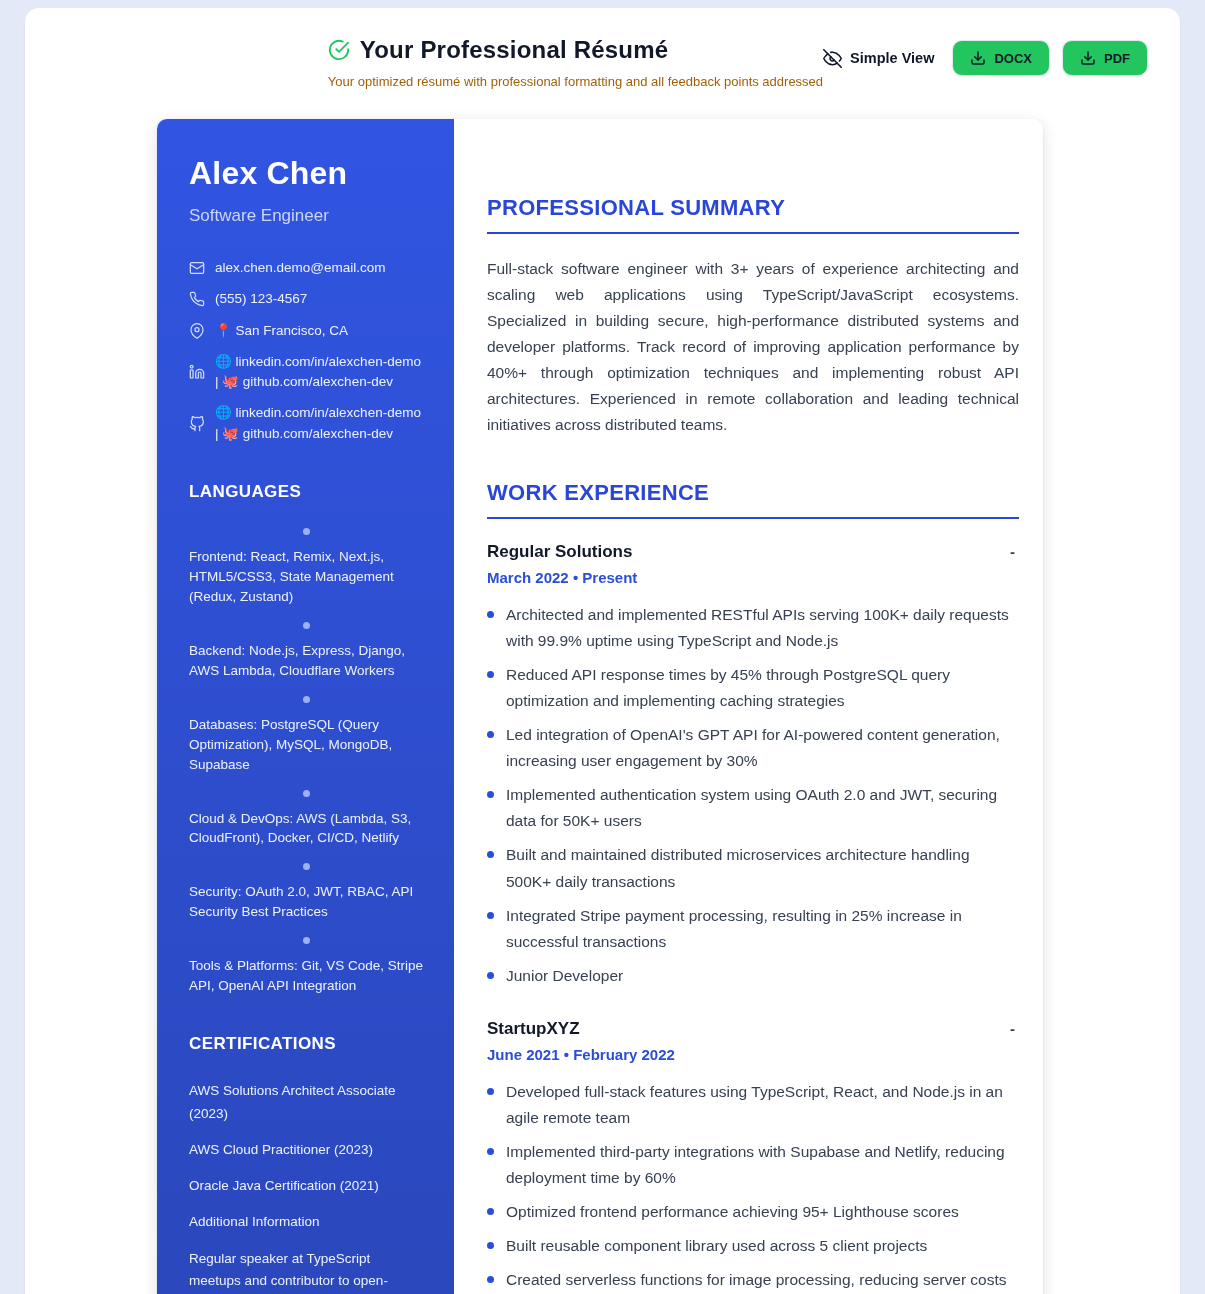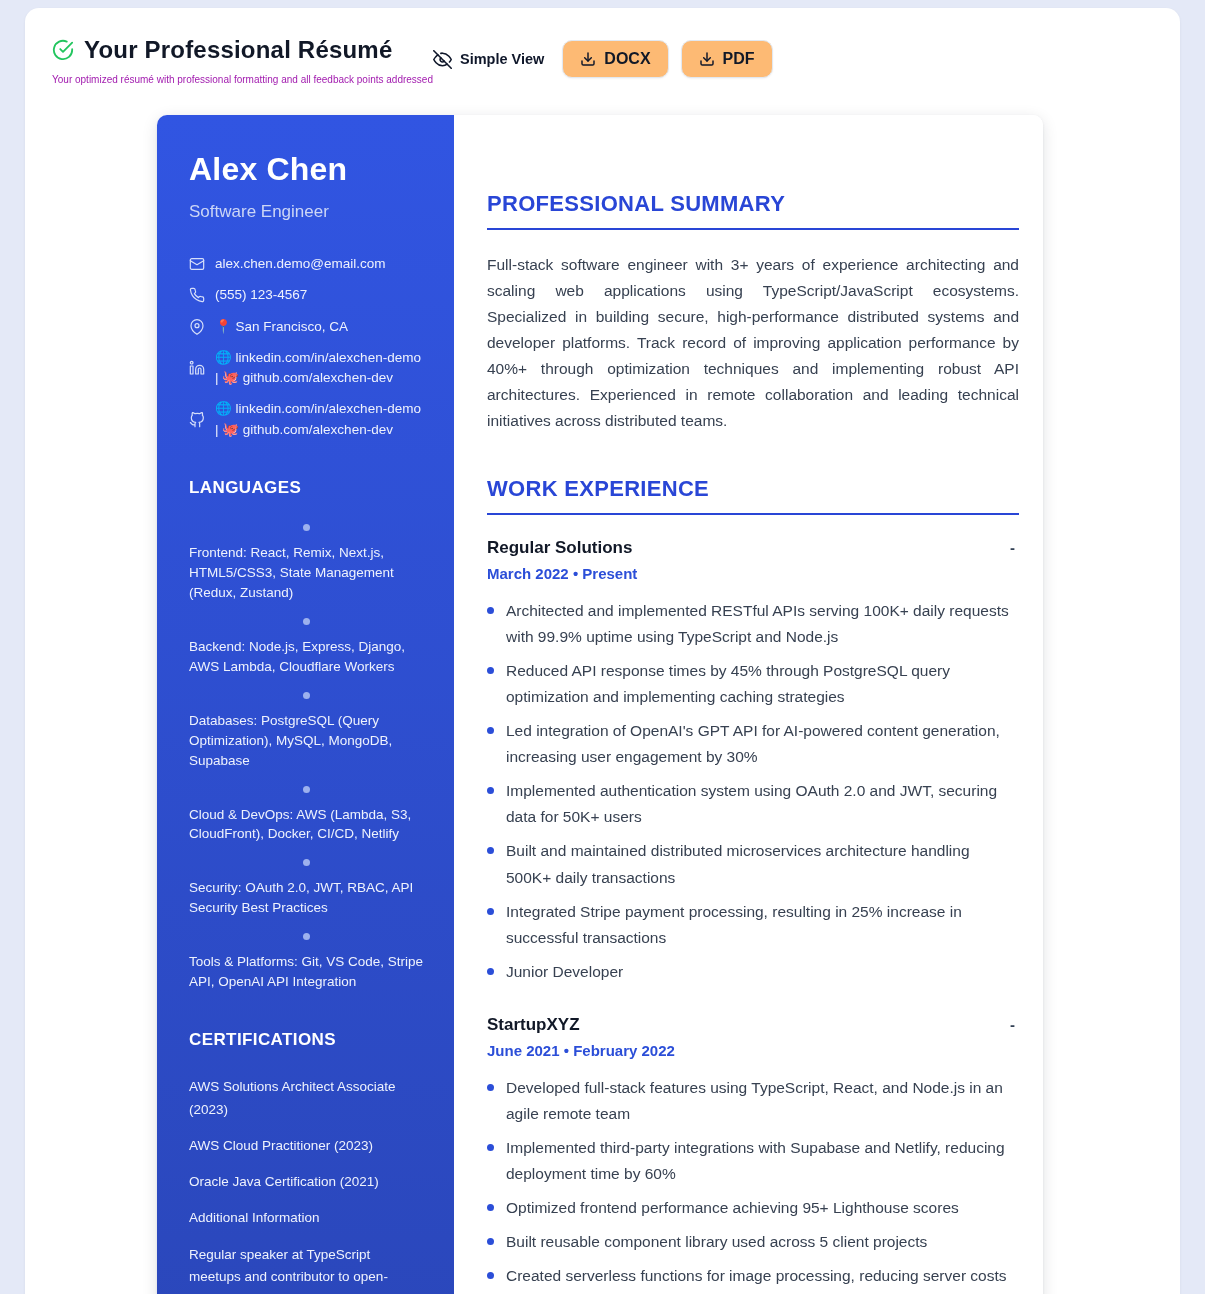--- a/index.html
+++ b/index.html
@@ -11,36 +11,36 @@
   }
   .outer-card {
     margin:8px 25px 0 25px;
     background:#ffffff;
     border-radius:14px;
     min-height:1400px;
     padding:28px 32px 60px 27px;
     box-shadow:0 1px 3px rgba(15,23,42,.06);
   }
   
-  .app-header { display:flex; justify-content:flex-start; align-items:flex-start; }
+  .app-header { display:flex; justify-content:flex-end; align-items:flex-start; }
   .title-row { display:flex; align-items:center; gap:10px; }
   .title-row h1 { font-size:24px; font-weight:700; color:#111827; letter-spacing:.2px; }
-  .subtitle { margin-top:10px; font-size:10px; color:#a21caf; }
+  .subtitle { margin-top:10px; font-size:13px; color:#a16207; }
   .header-actions { display:flex; align-items:center; gap:12px; padding-top:4px; }
   .simple-view {
     display:inline-flex; align-items:center; gap:8px;
     font-size:14.5px; font-weight:600; color:#0f172a;
     background:none; border:none; cursor:pointer; margin-right:6px;
     font-family:inherit;
   }
   .dl-btn {
     display:inline-flex; align-items:center; gap:8px;
-    padding:9px 17px; background:#fdba74;
+    padding:9px 17px; background:#22c55e;
     border:1px solid #e2e8f0; border-radius:10px;
-    font-size:16px; font-weight:600; color:#111827; cursor:pointer;
+    font-size:13px; font-weight:600; color:#111827; cursor:pointer;
     box-shadow:0 1px 2px rgba(15,23,42,.05);
     font-family:inherit;
   }
   .icon { display:inline-flex; flex:none; }
   .icon svg { display:block; }
 
   
   .resume-card {
     width:886px; margin:30px auto 0 auto;
     display:flex; border-radius:10px; overflow:hidden;

